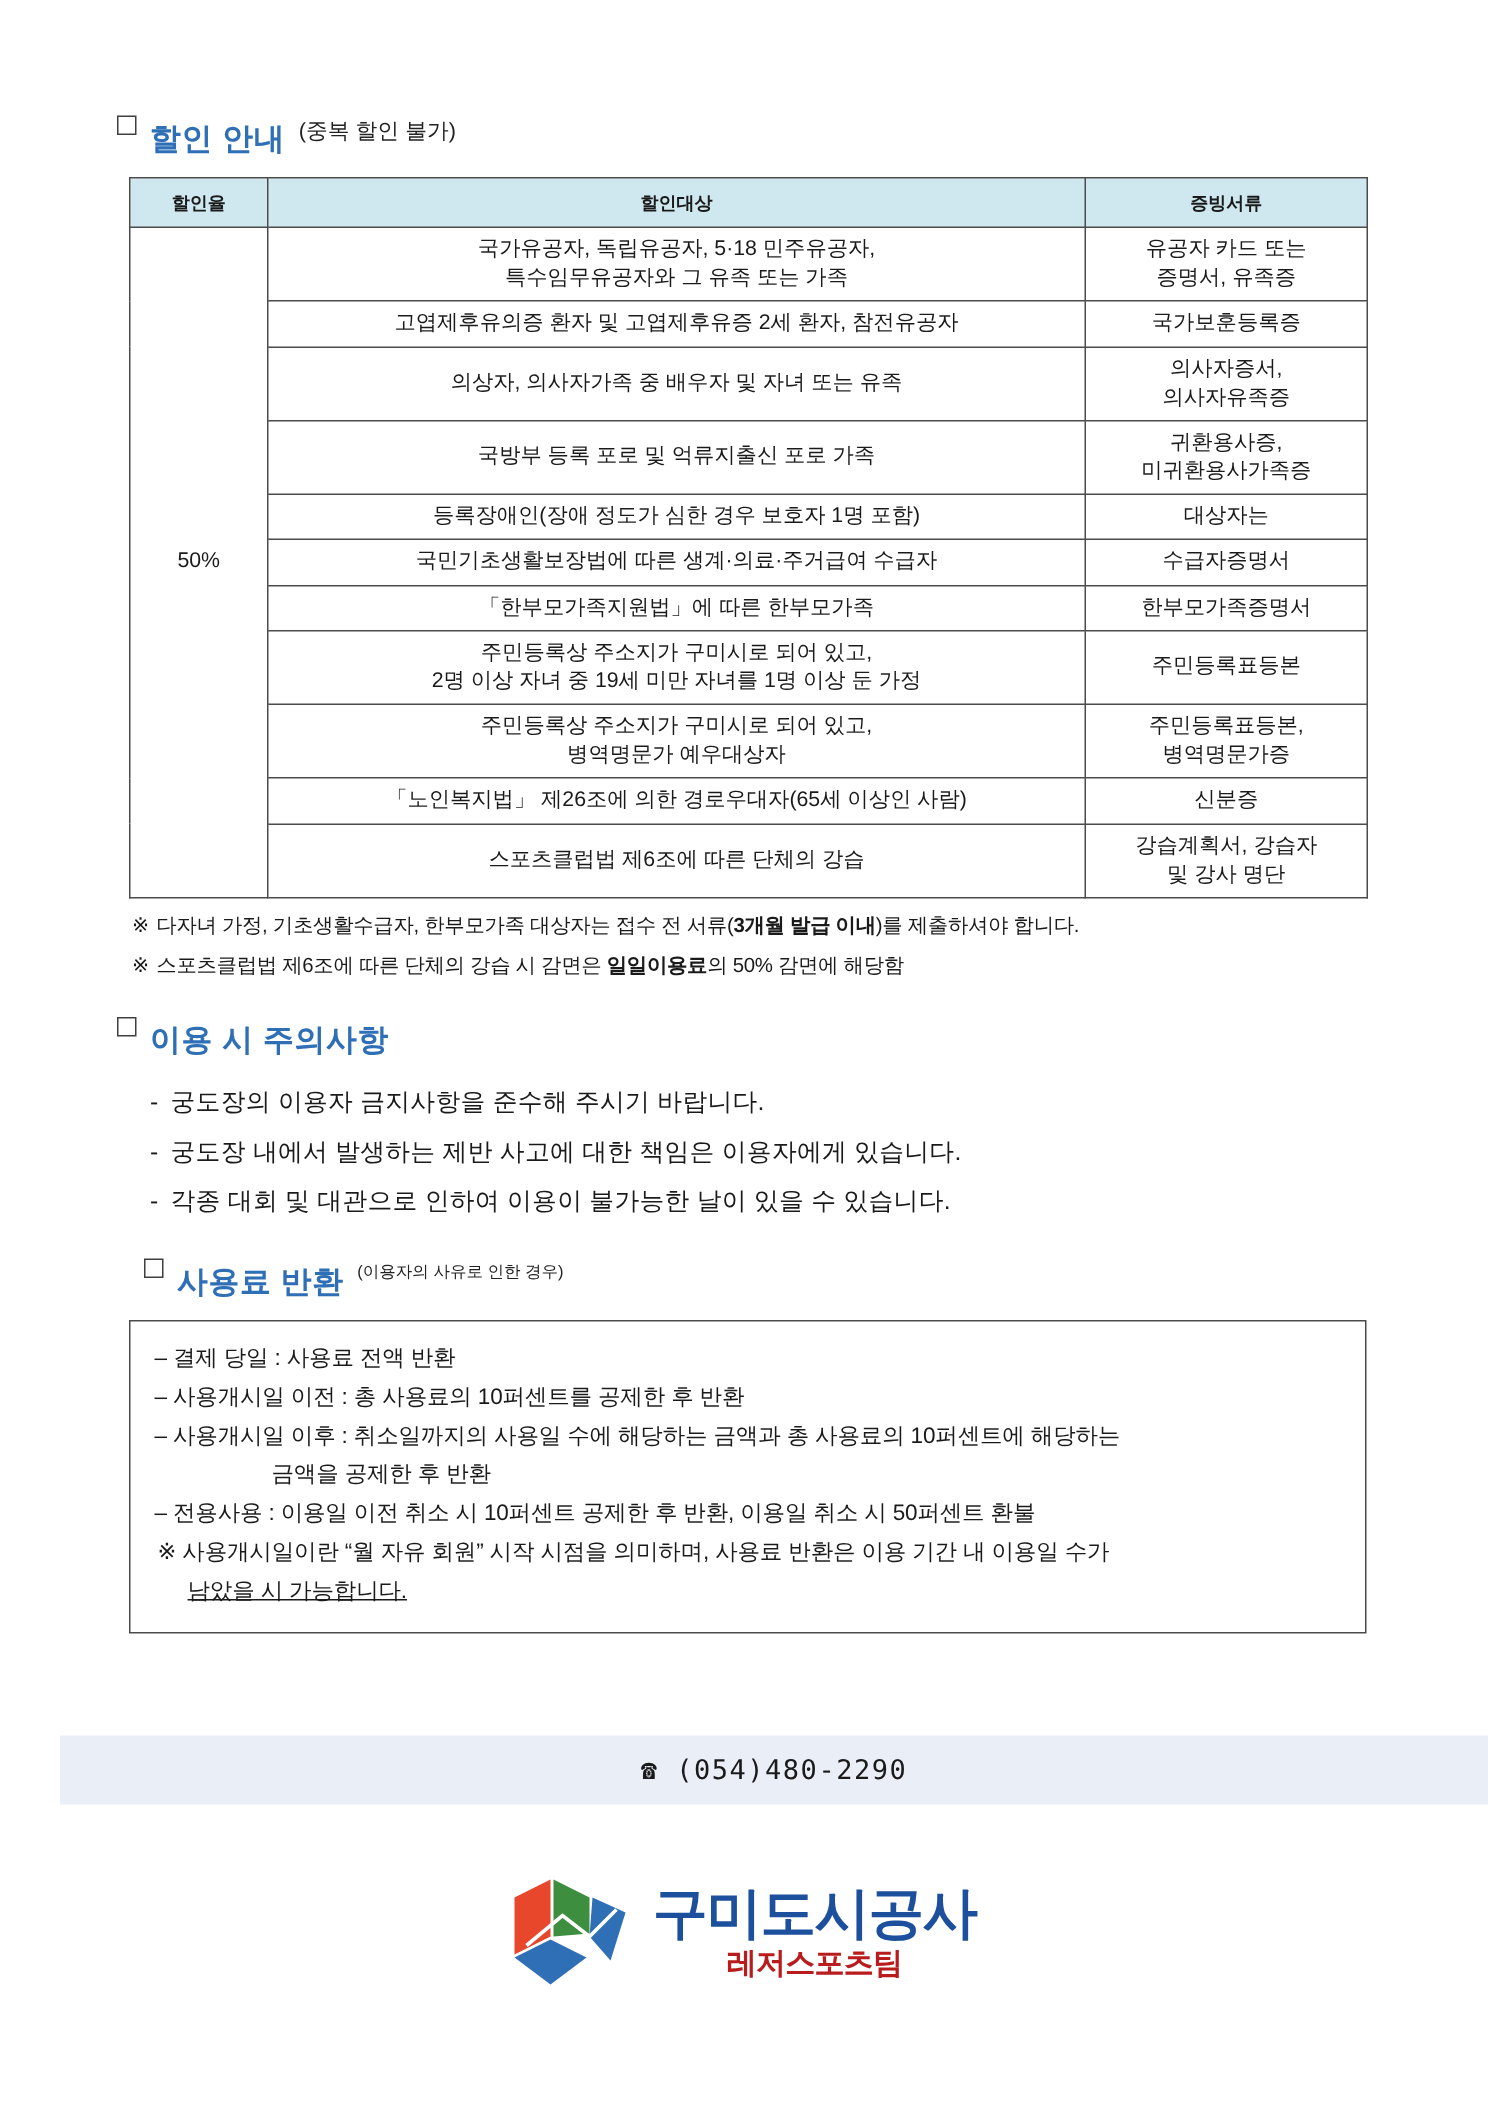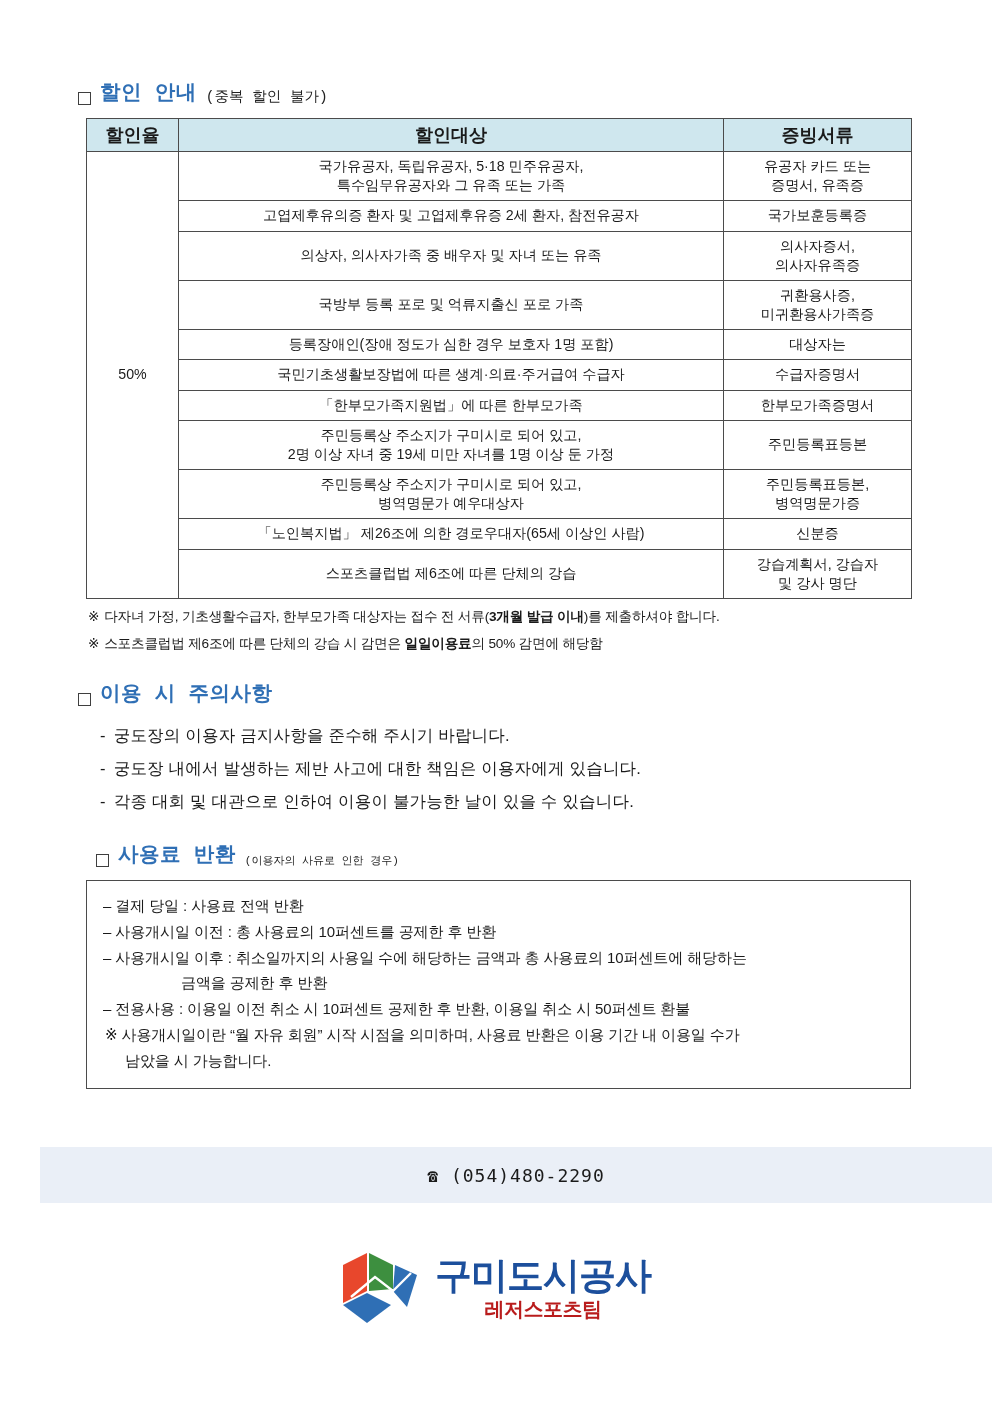--- a/index.html
+++ b/index.html
@@ -18,24 +18,23 @@
   .page {
     position: relative;
     width: 992px;
     height: 1403px;
     padding: 78px 82px 0 78px;
   }
 
   
   .sec-head {
     display: flex;
-    align-items: flex-end;
+    align-items: flex-start;
     gap: 9px;
     margin: 0 0 12px 0;
-    font-family: Liberation Mono, monospace;
   }
   .sec-box {
     display: inline-block;
     width: 13px; height: 13px;
     border: 1.6px solid #3f3f3f;
     flex: none;
     position: relative;
     top: -1px;
   }
   .sec-title {
@@ -65,21 +64,21 @@
     border: 1px solid #4b4b4b;
     text-align: center;
     vertical-align: middle;
     font-size: 14.2px;
     padding: 5px 4px;
     line-height: 1.35;
   }
   table.discount thead th {
     background: #cfe7ee;
     font-weight: bold;
-    font-size: 18px;
+    font-size: 12px;
     height: 33px;
     padding: 3px 4px;
   }
   td.rate {
     font-size: 22px;
     font-weight: normal;
     width: 92px;
   }
   col.c-rate { width: 92px; }
   col.c-target { width: 545px; }
@@ -118,28 +117,29 @@
   .refund-box .line {
     font-size: 15px;
     line-height: 1.72;
     letter-spacing: -0.1px;
   }
   .refund-box .indent {
     padding-left: 78px;
   }
   .refund-box .indent2 {
     padding-left: 22px;
+    text-decoration: underline;
   }
 
   
   .phone-band {
     position: absolute;
     left: 0; right: 0;
     bottom: 200px;
-    height: 56px;
+    height: 46px;
     background: #eaeff7;
     display: flex;
     align-items: center;
     justify-content: center;
     margin-left: 40px;
   }
   .phone-text {
     font-family: "DejaVu Sans Mono", "Liberation Mono", monospace;
     font-size: 18px;
     letter-spacing: 1px;

